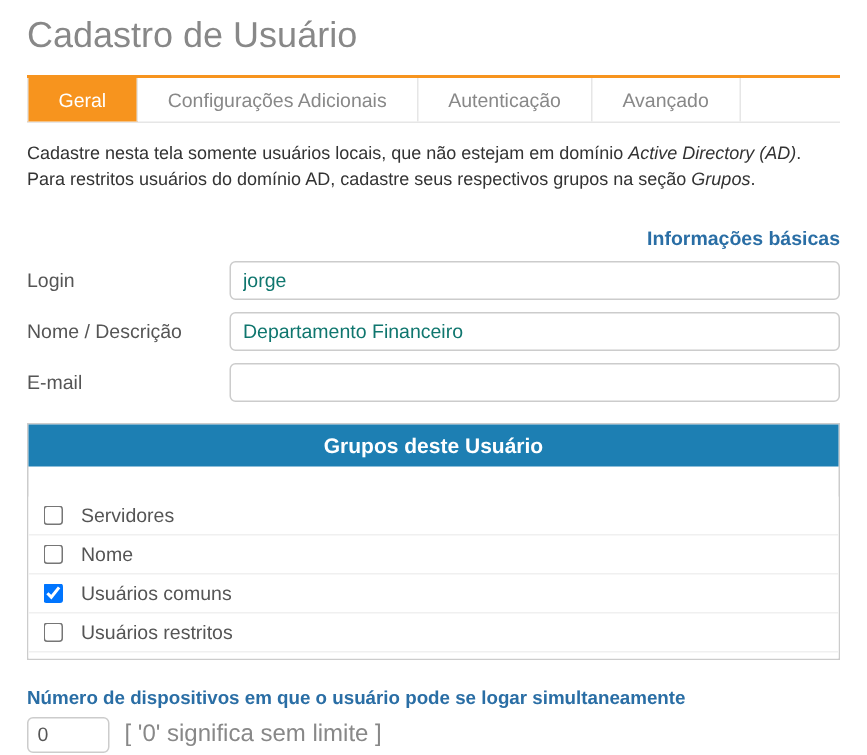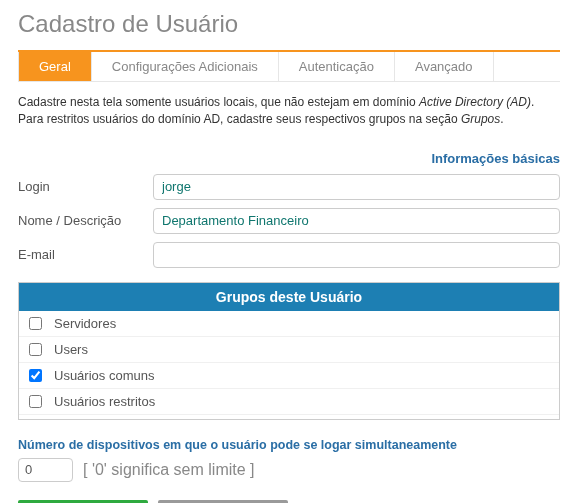--- a/index.html
+++ b/index.html
@@ -79,20 +79,21 @@
     color: #fff;
     text-align: center;
     font-weight: bold;
     padding: 6px 0;
     font-size: 14px;
   }
   .groups-body {
     height: 108px;
     overflow-y: scroll;
     background: #fff;
+    margin-top: 20px;
   }
   .group-item {
     display: flex;
     align-items: center;
     padding: 5px 10px;
     font-size: 13px;
     color: #555;
     border-bottom: 1px solid #f0f0f0;
   }
   .group-item input[type="checkbox"] {
@@ -177,21 +178,21 @@
 
 <div class="groups-box">
   <div class="groups-header">Grupos deste Usuário</div>
   <div class="groups-body">
     <div class="group-item">
       <input type="checkbox" style="">
       <span>Servidores</span>
     </div>
     <div class="group-item">
       <input type="checkbox" style="">
-      <span>Users</span>
+      <span>Nome</span>
     </div>
     <div class="group-item">
       <input type="checkbox" checked="" style="">
       <span>Usuários comuns</span>
     </div>
     <div class="group-item">
       <input type="checkbox" style="">
       <span>Usuários restritos</span>
     </div>
   </div>

